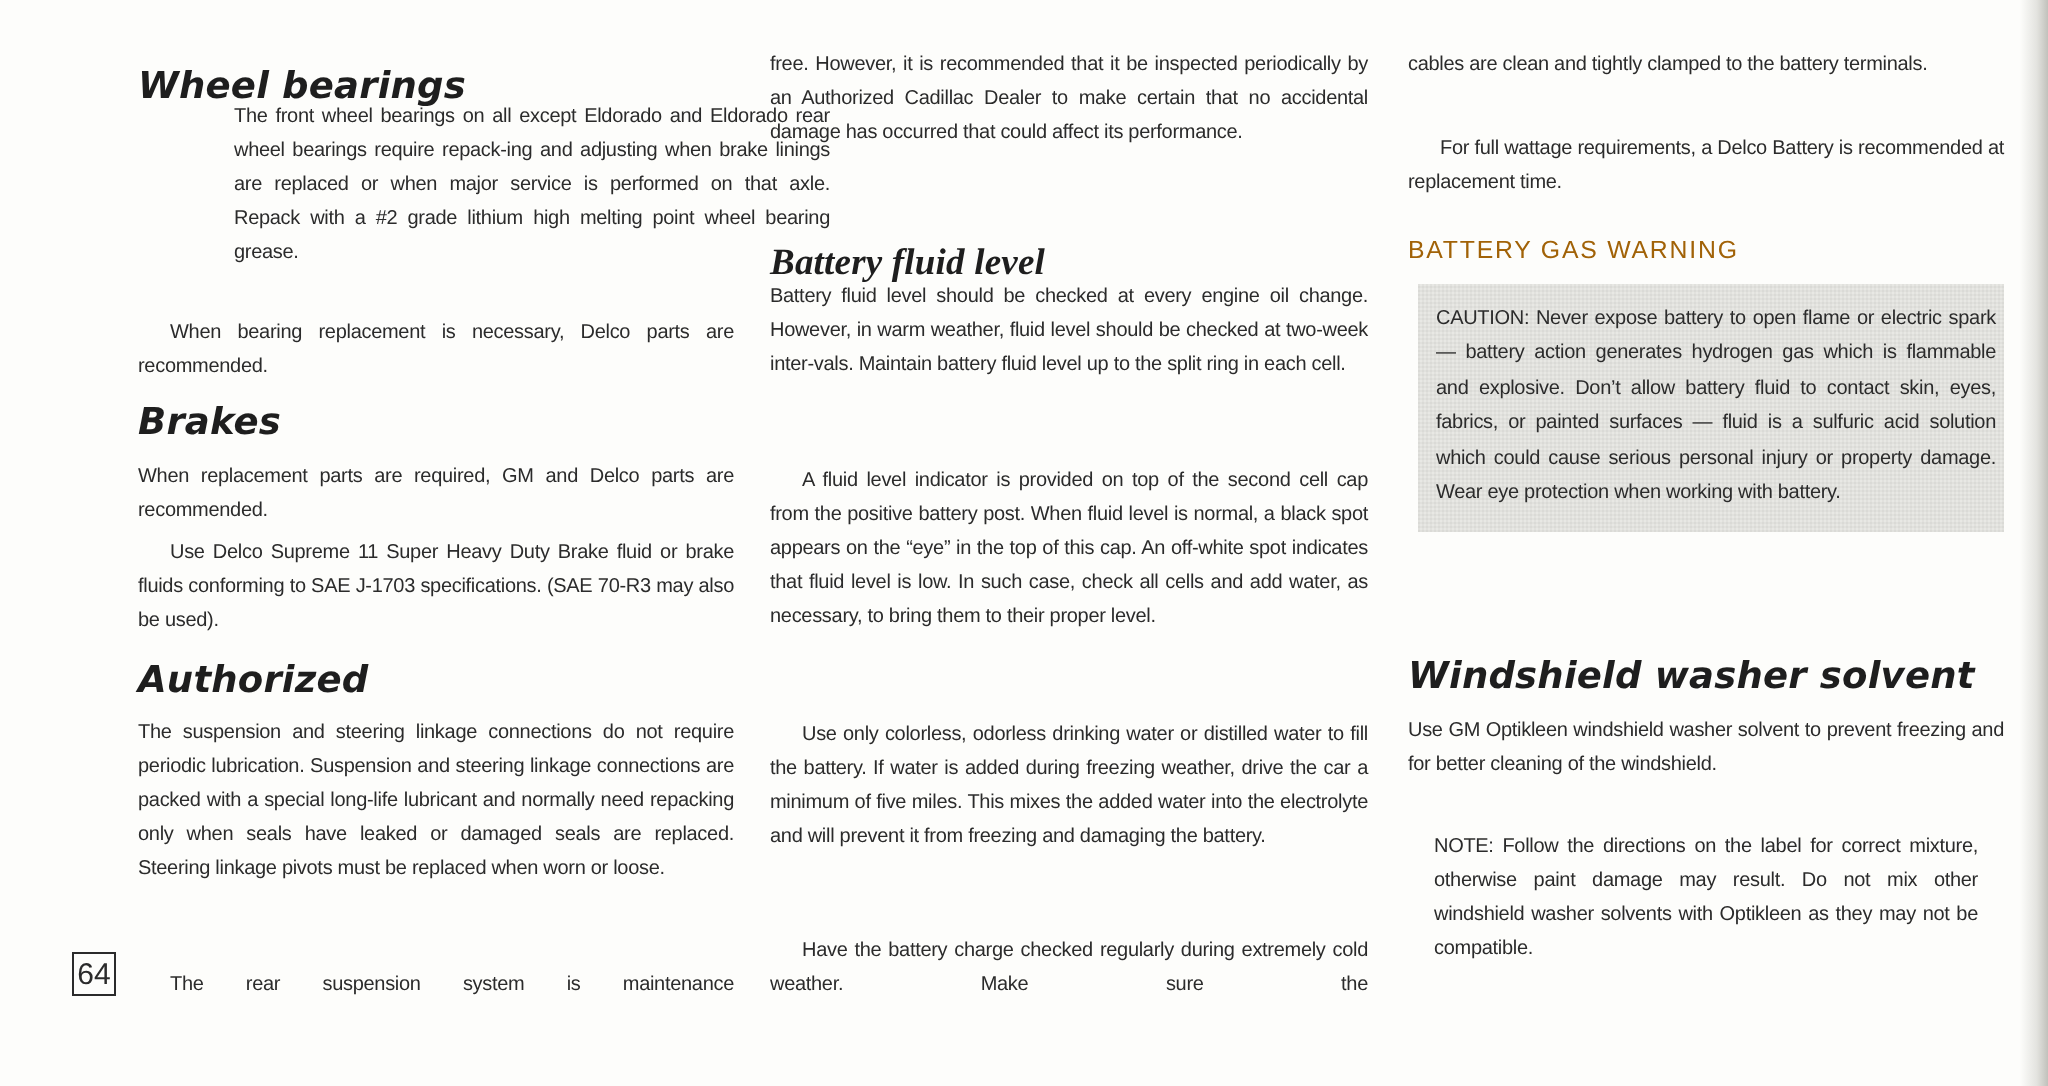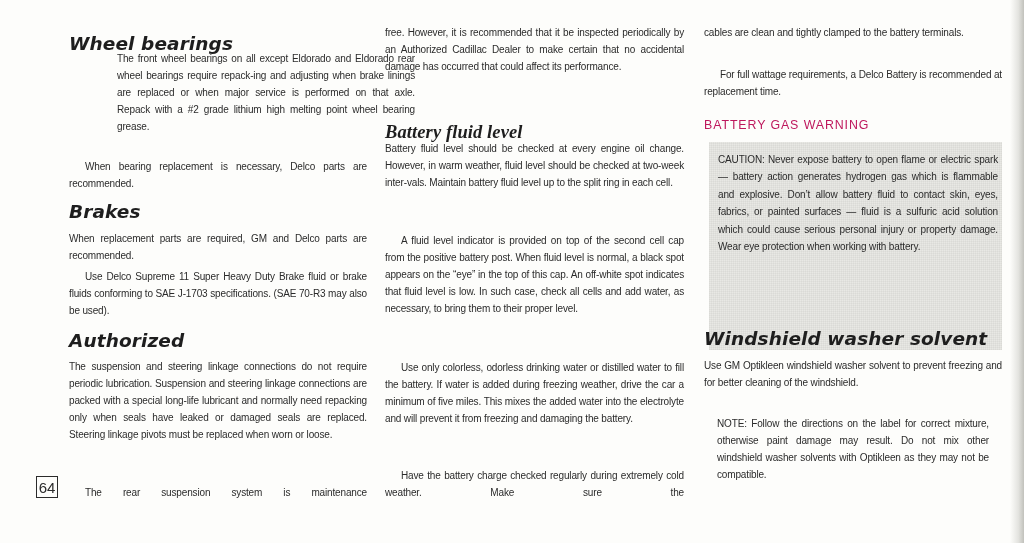--- a/index.html
+++ b/index.html
@@ -29,25 +29,25 @@
     font-family: "DejaVu Sans", sans-serif;
     font-weight: bold; font-style: italic;
     font-size: 18.5px; line-height: 22px;
     color: #1e1e1e;
     margin: 0;
     letter-spacing: 0.1px;
   }
   .caps-label {
     font-family: "Liberation Sans", sans-serif;
     font-size: 12.4px; letter-spacing: 0.9px;
-    color: #be185d;
+    color: #a16207;
   }
   .caution {
     position: absolute;
-    left: 709px; top: 142px; width: 293px; height: 208px;
+    left: 709px; top: 142px; width: 293px; height: 124px;
     background-color: #e8e8e4;
     background-image: repeating-linear-gradient(0deg, rgba(0,0,0,0.03) 0 1px, transparent 1px 2px),
                       repeating-linear-gradient(90deg, rgba(0,0,0,0.03) 0 1px, transparent 1px 2px);
   }
   .caution p { position: absolute; left: 9px; top: 9px; width: 280px; line-height: 17.4px; }
   .page-num {
     position: absolute; left: 36px; top: 476px; width: 20px; height: 20px;
     border: 1.5px solid #2b2b2b;
     font-family: "Liberation Sans", sans-serif; font-size: 15px;
     display: flex; align-items: center; justify-content: center;

